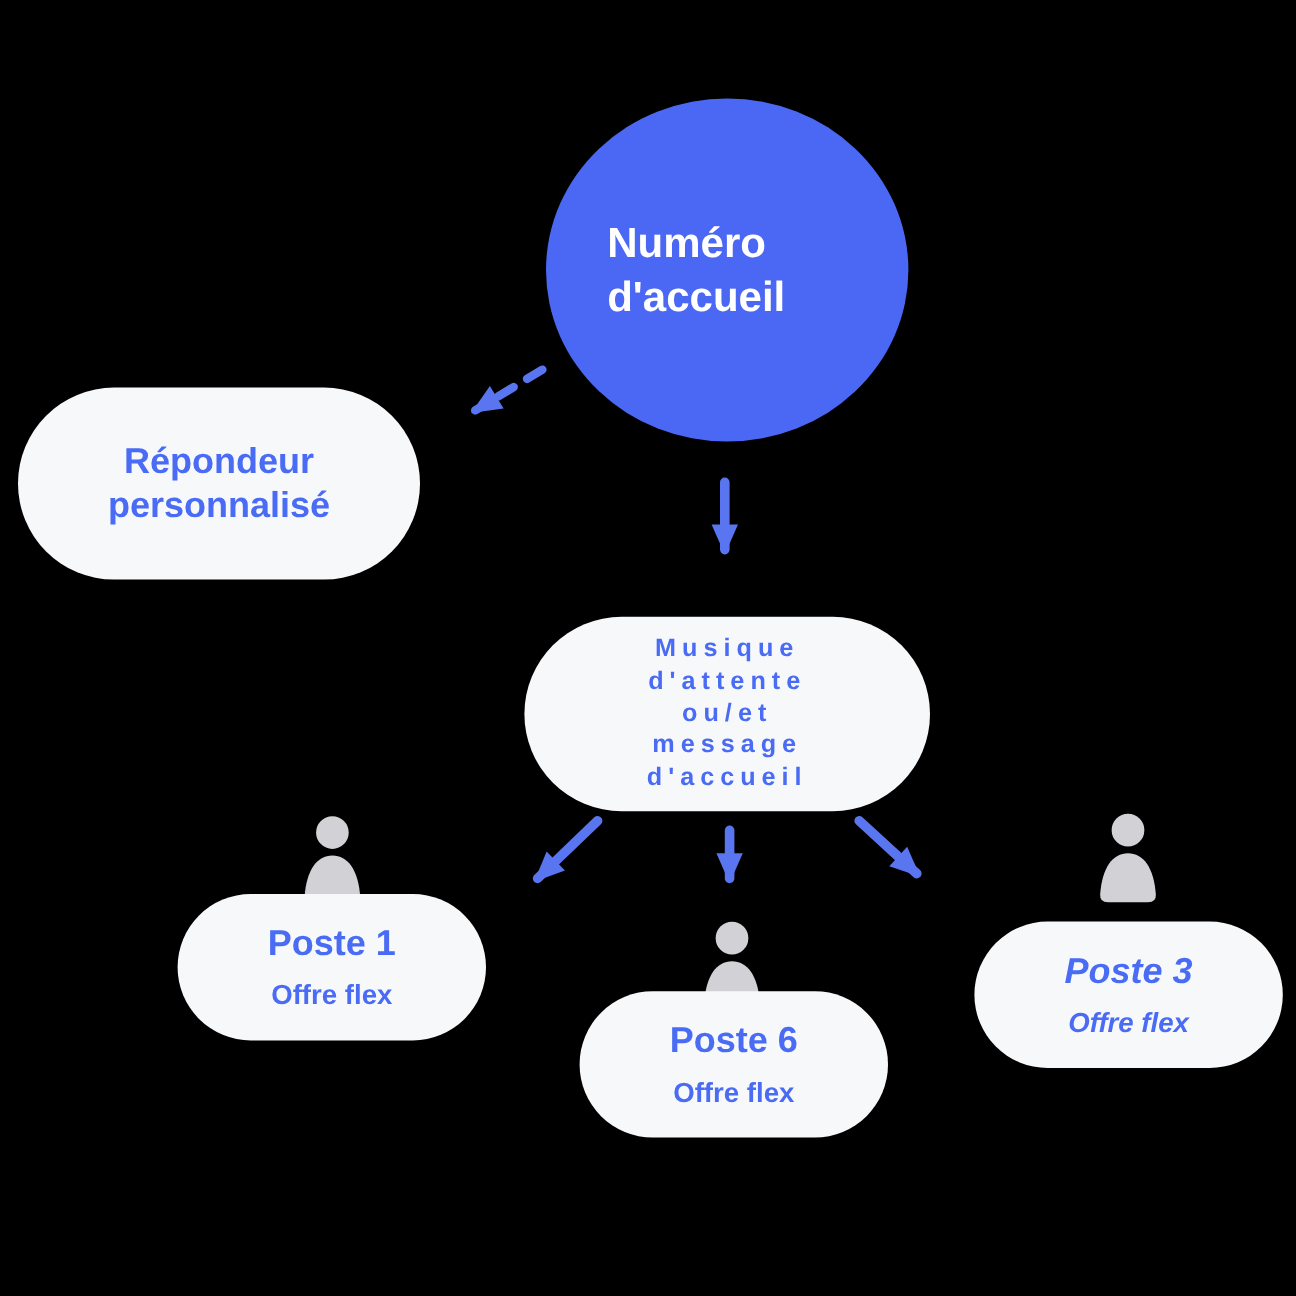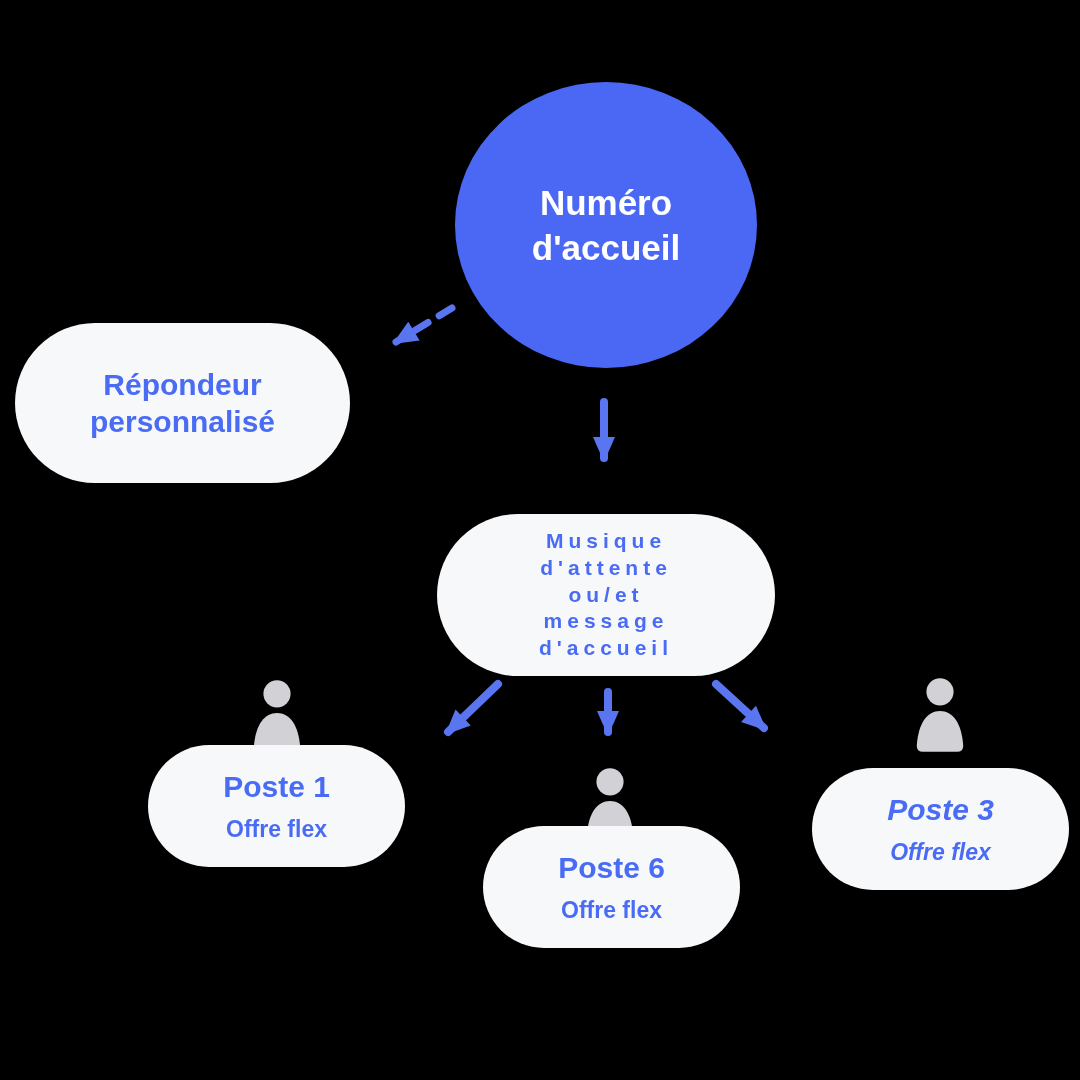--- a/index.html
+++ b/index.html
@@ -44,21 +44,21 @@
 
   .node-circle {
     position: absolute;
     left: 455px; top: 82px;
     width: 302px; height: 286px;
     border-radius: 50%;
     background: var(--accent);
     display: flex;
     align-items: center;
     justify-content: center;
-    text-align: center;
+    text-align: left;
     z-index: 2;
   }
   .node-circle .circle-label {
     color: var(--circle-text);
     font-size: 35px;
     font-weight: 700;
     line-height: 1.3;
     max-width: 200px;
   }
 

